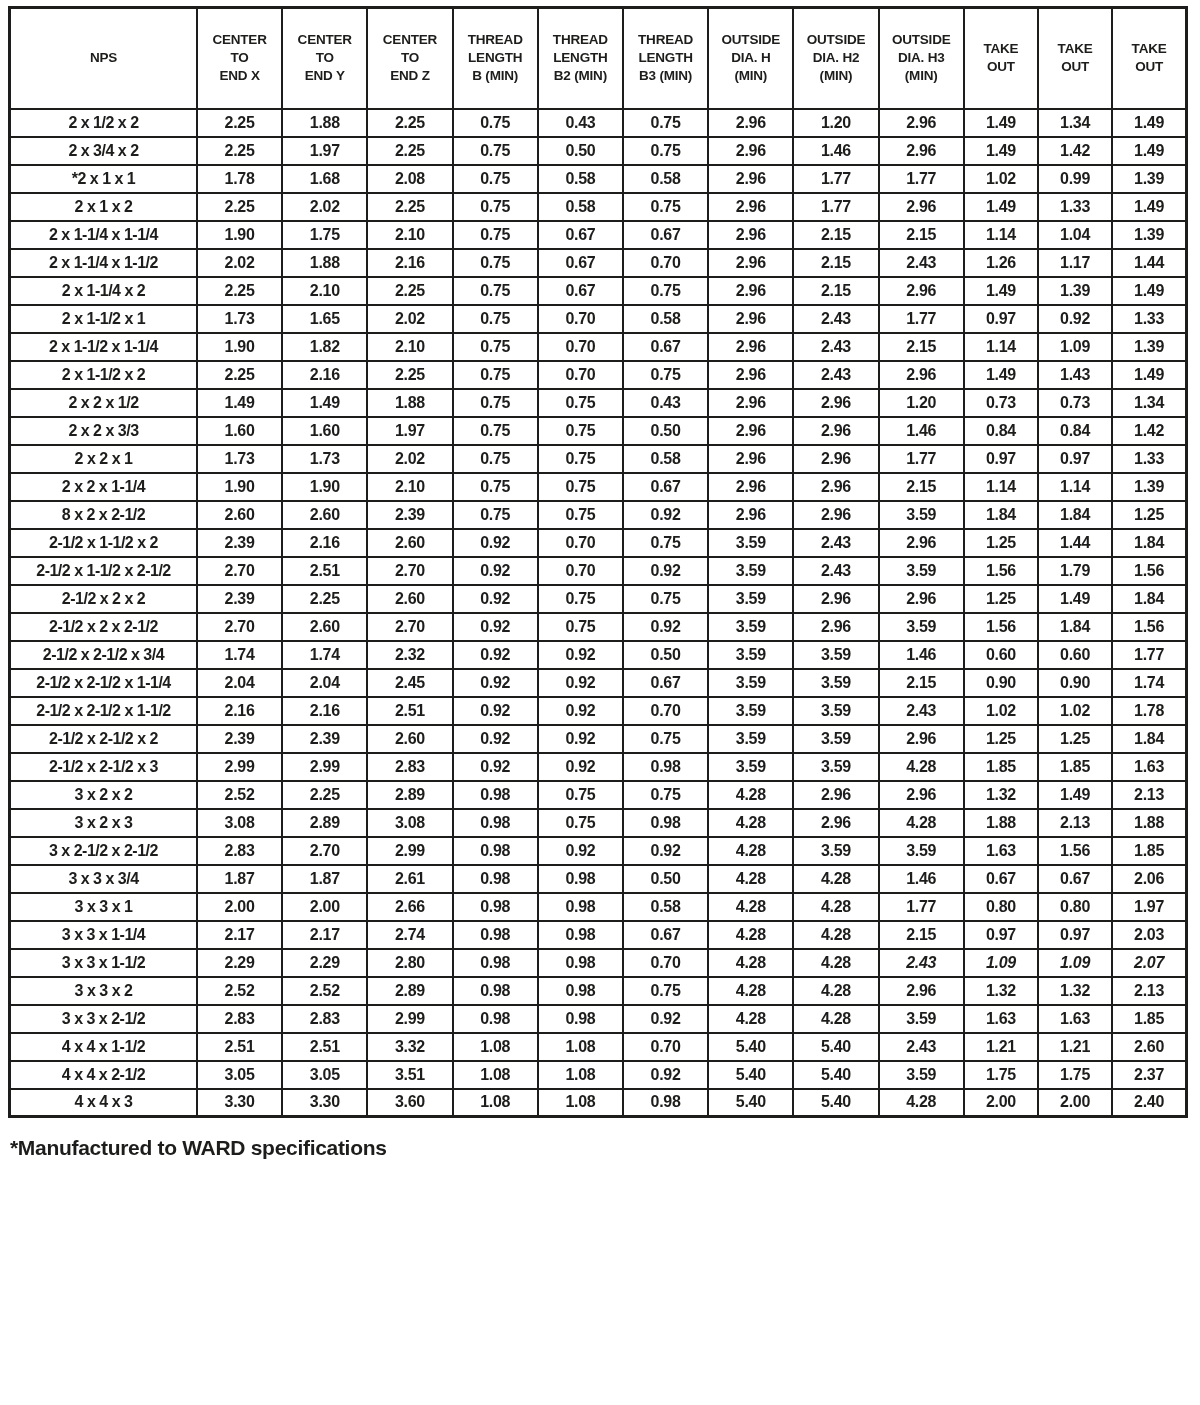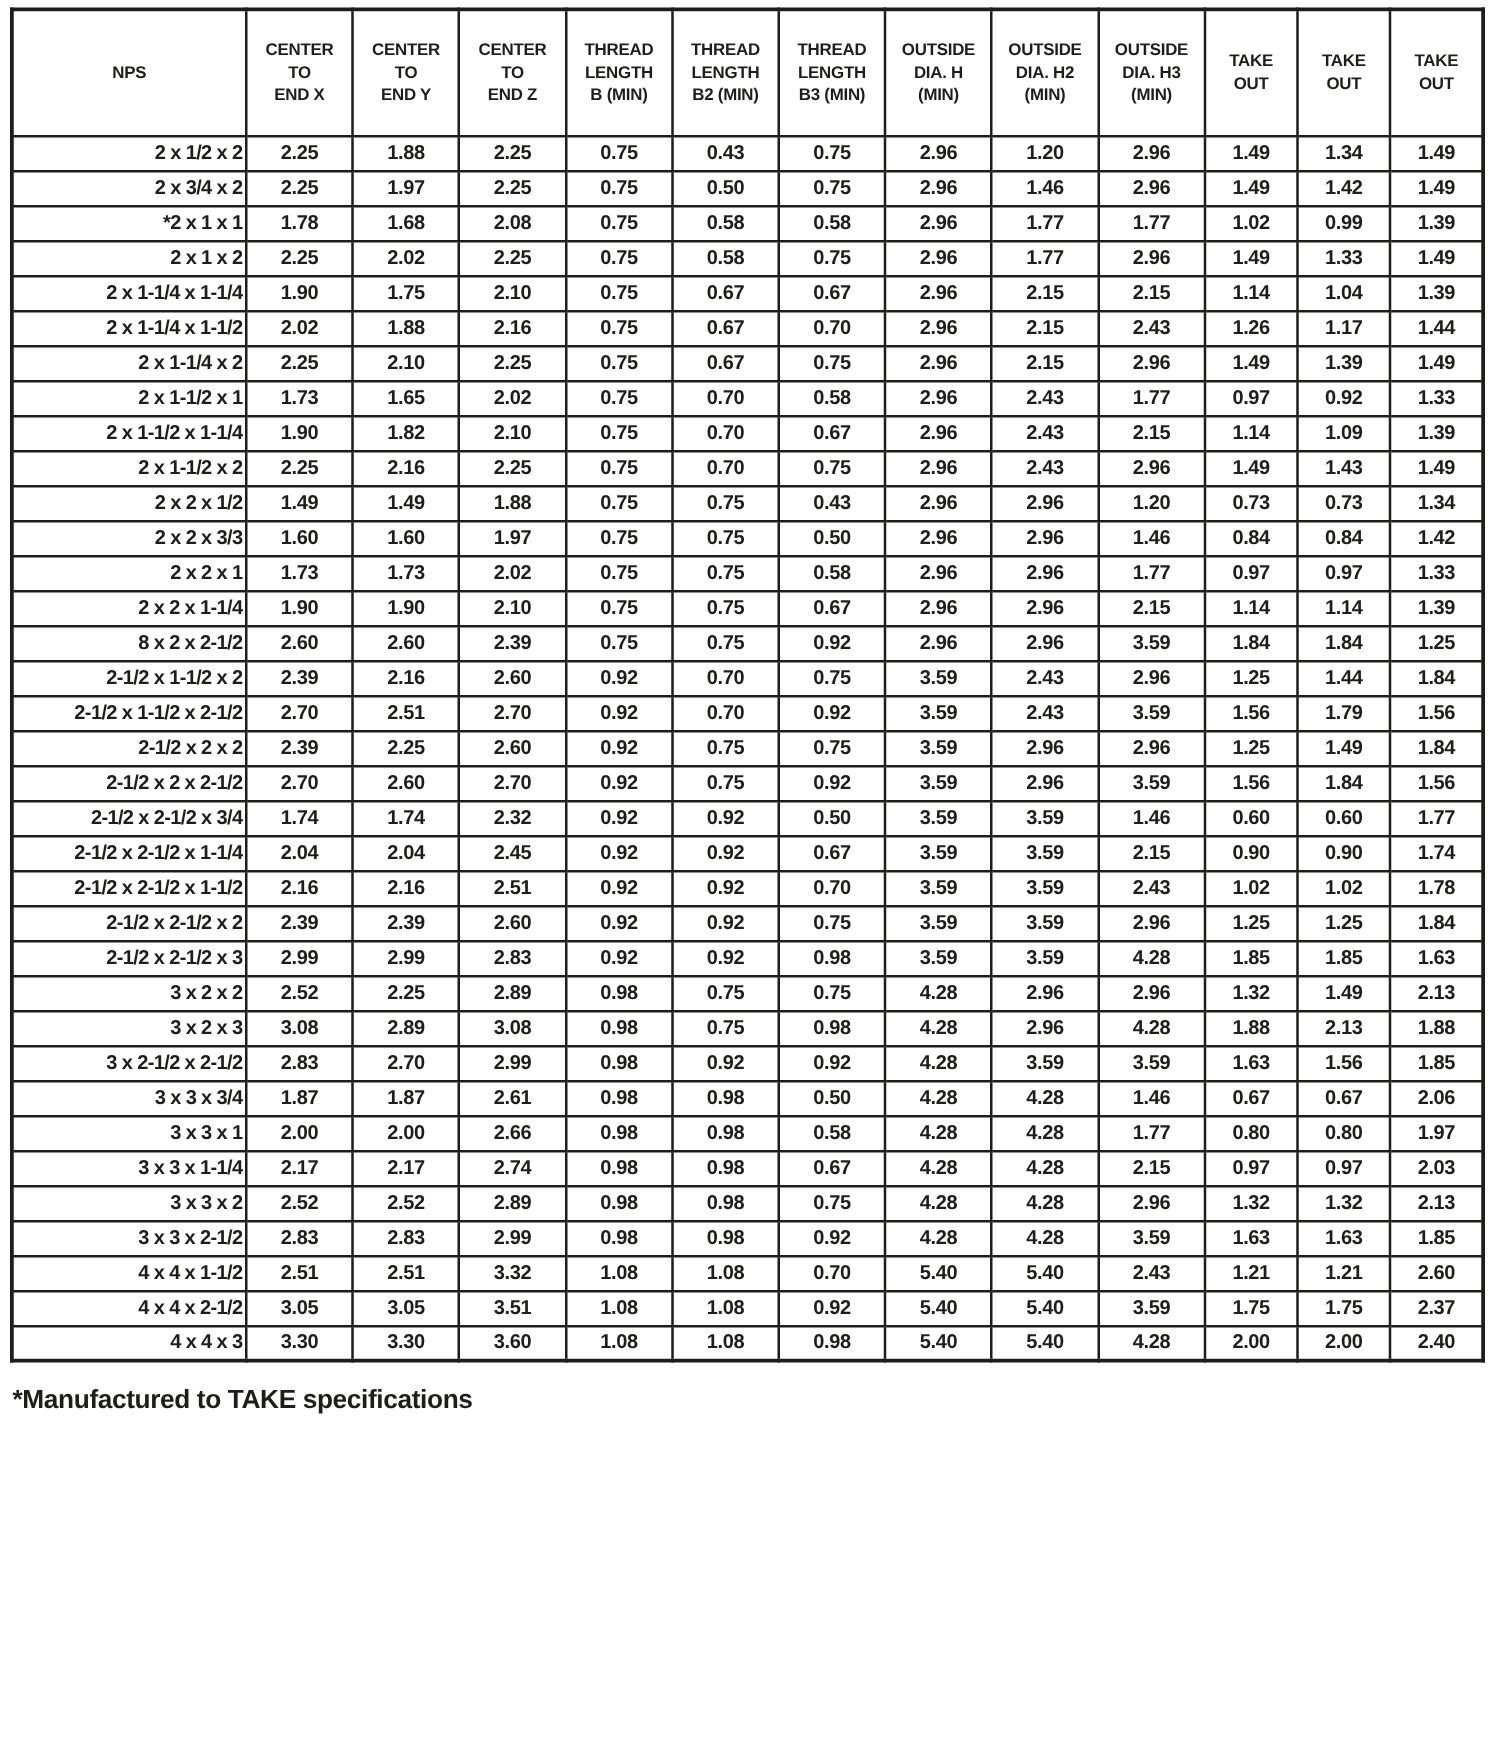--- a/index.html
+++ b/index.html
@@ -38,21 +38,20 @@
     letter-spacing: -0.2px;
   }
   table.specs td {
     font-size: 16px;
     height: 28px;
     padding: 0 2px;
     letter-spacing: -0.3px;
   }
   table.specs td.nps {
     letter-spacing: -0.5px;
-    text-align: right;
   }
   table.specs td.italic {
     font-style: italic;
   }
   
   col.c-nps  { width: 187px; }
   col.c-val  { width: 85px;  }
   col.c-take { width: 74px;  }
   .footnote {
     margin: 18px 0 0 2px;
@@ -591,20 +590,35 @@
           <td>0.98</td>
           <td>0.67</td>
           <td>4.28</td>
           <td>4.28</td>
           <td>2.15</td>
           <td>0.97</td>
           <td>0.97</td>
           <td>2.03</td>
         </tr>
         <tr>
+          <td class="nps">3 x 3 x 1-1/2</td>
+          <td>2.29</td>
+          <td>2.29</td>
+          <td>2.80</td>
+          <td>0.98</td>
+          <td>0.98</td>
+          <td>0.70</td>
+          <td>4.28</td>
+          <td>4.28</td>
+          <td class="italic">2.43</td>
+          <td class="italic">1.09</td>
+          <td class="italic">1.09</td>
+          <td class="italic">2.07</td>
+        </tr>
+        <tr>
           <td class="nps">3 x 3 x 2</td>
           <td>2.52</td>
           <td>2.52</td>
           <td>2.89</td>
           <td>0.98</td>
           <td>0.98</td>
           <td>0.75</td>
           <td>4.28</td>
           <td>4.28</td>
           <td>2.96</td>
@@ -667,14 +681,14 @@
           <td>0.98</td>
           <td>5.40</td>
           <td>5.40</td>
           <td>4.28</td>
           <td>2.00</td>
           <td>2.00</td>
           <td>2.40</td>
         </tr>
       </tbody>
   </table>
-  <div class="footnote">*Manufactured to TAKE specifications</div>
+  <div class="footnote">*Manufactured to WARD specifications</div>
 </div>
 
 </body></html>

